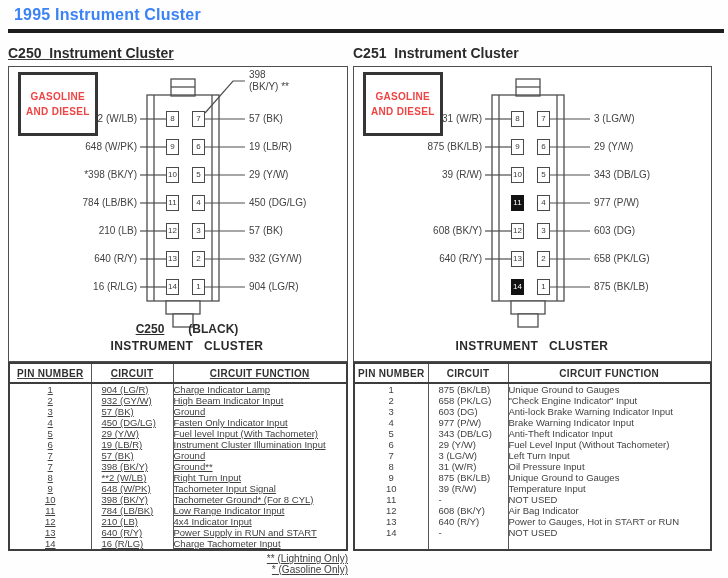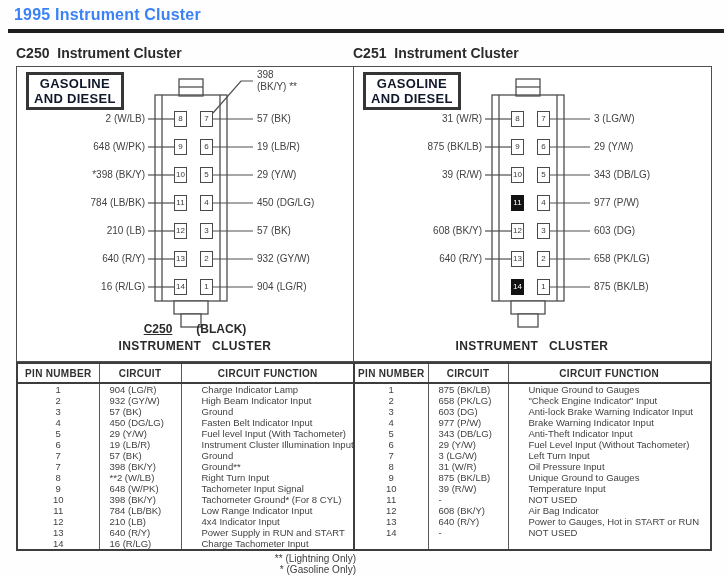--- a/index.html
+++ b/index.html
@@ -1,41 +1,41 @@
 <!DOCTYPE html>
 <html><head>
 <meta charset="utf-8">
 <style>
   html,body{margin:0;padding:0;background:#ffffff;}
   .page{position:relative;width:728px;height:578px;background:#fefefe;font-family:"Liberation Sans",sans-serif;color:#3f3f3f;overflow:hidden;}
   .page-title{position:absolute;left:14px;top:6px;font-size:16px;font-weight:bold;color:#3b82f6;letter-spacing:.2px;}
   .title-rule{position:absolute;left:8px;top:29px;width:716px;height:4px;background:#1e1e1e;}
   .panel{position:absolute;top:44px;}
-  .panel.left{left:16px;width:340px;}
+  .panel.left{left:8px;width:340px;text-decoration:underline;}
   .panel.right{left:353px;width:359px;}
   .section-title{font-size:14px;font-weight:bold;color:#2b2b2b;white-space:pre;height:20px;line-height:18px;}
   .diagram{position:relative;height:296px;border:1px solid #4f4f4f;box-sizing:border-box;background:#ffffff;margin-top:2px;}
-  .gas-box{position:absolute;left:9px;top:5px;border:3px solid #353535;padding:1px 5px;font-size:13px;font-weight:bold;line-height:15px;text-align:center;color:#0f172a;letter-spacing:.3px;background:#fff;}
+  .gas-box{position:absolute;left:9px;top:5px;border:3px solid #353535;padding:14px 5px;font-size:10px;font-weight:bold;line-height:15px;text-align:center;color:#ef4444;letter-spacing:.3px;background:#fff;}
   svg.conn{position:absolute;left:0;top:0;}
   .pin{position:absolute;width:13px;height:16px;box-sizing:border-box;border:1px solid #4a4a4a;background:#ffffff;font-size:8px;line-height:14px;text-align:center;color:#3a3a3a;}
   .pin.filled{background:#121212;color:#ffffff;border-color:#121212;}
   .wl{position:absolute;font-size:10px;line-height:12px;color:#424242;white-space:pre;}
   .wl.left{width:128px;text-align:right;}
   .wl.top{white-space:pre-line;}
   .cap1{position:absolute;left:8px;top:255px;width:340px;text-align:center;font-size:12px;font-weight:bold;color:#2b2b2b;}
   .cap1 .cid{text-decoration:underline;}
   .cap1 .ccolor{margin-left:24px;}
   .cap2{position:absolute;left:8px;top:272px;width:340px;text-align:center;font-size:12px;font-weight:bold;color:#2b2b2b;word-spacing:7px;letter-spacing:.4px;}
   table.pin-table{width:100%;border-collapse:collapse;table-layout:fixed;border:2px solid #3d3d3d;background:#fff;}
   .pin-table th{font-size:10px;font-weight:bold;height:18px;border-bottom:2px solid #3d3d3d;border-left:1px solid #585858;color:#303030;letter-spacing:.3px;padding:0;}
   .pin-table td{font-size:9.5px;height:11px;line-height:11px;border-left:1px solid #585858;color:#424242;padding:0;overflow:hidden;white-space:nowrap;}
   .pin-table th:first-child,.pin-table td:first-child{border-left:none;}
   td.c-pin{text-align:center;}
   td.c-circuit{padding-left:10px;}
-  td.c-func{padding-left:20px;}
+  td.c-func{padding-left:0;}
   .footnotes{margin-top:2px;text-align:right;font-size:10px;line-height:11px;color:#3c3c3c;}
 </style>
 </head>
 <body>
 
 <div class="page">
   <div class="page-title">1995 Instrument Cluster</div>
   <div class="title-rule"></div>
 
   <div class="panel left">
@@ -133,21 +133,21 @@
             <td class="c-func">High Beam Indicator Input</td>
           </tr>
           <tr>
             <td class="c-pin">3</td>
             <td class="c-circuit">57 (BK)</td>
             <td class="c-func">Ground</td>
           </tr>
           <tr>
             <td class="c-pin">4</td>
             <td class="c-circuit">450 (DG/LG)</td>
-            <td class="c-func">Fasten Belt Indicator Input</td>
+            <td class="c-func">Fasten Only Indicator Input</td>
           </tr>
           <tr>
             <td class="c-pin">5</td>
             <td class="c-circuit">29 (Y/W)</td>
             <td class="c-func">Fuel level Input (With Tachometer)</td>
           </tr>
           <tr>
             <td class="c-pin">6</td>
             <td class="c-circuit">19 (LB/R)</td>
             <td class="c-func">Instrument Cluster Illumination Input</td>

